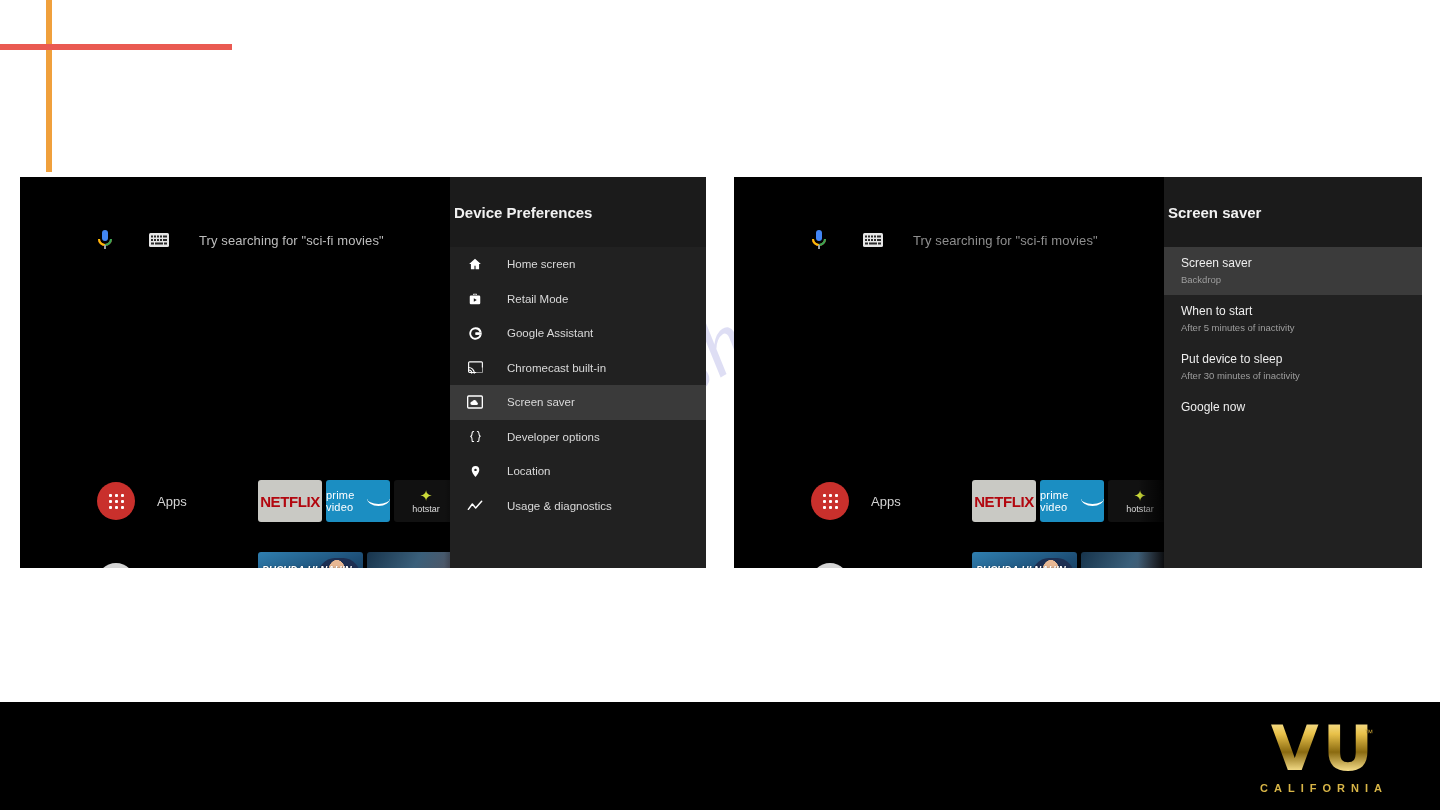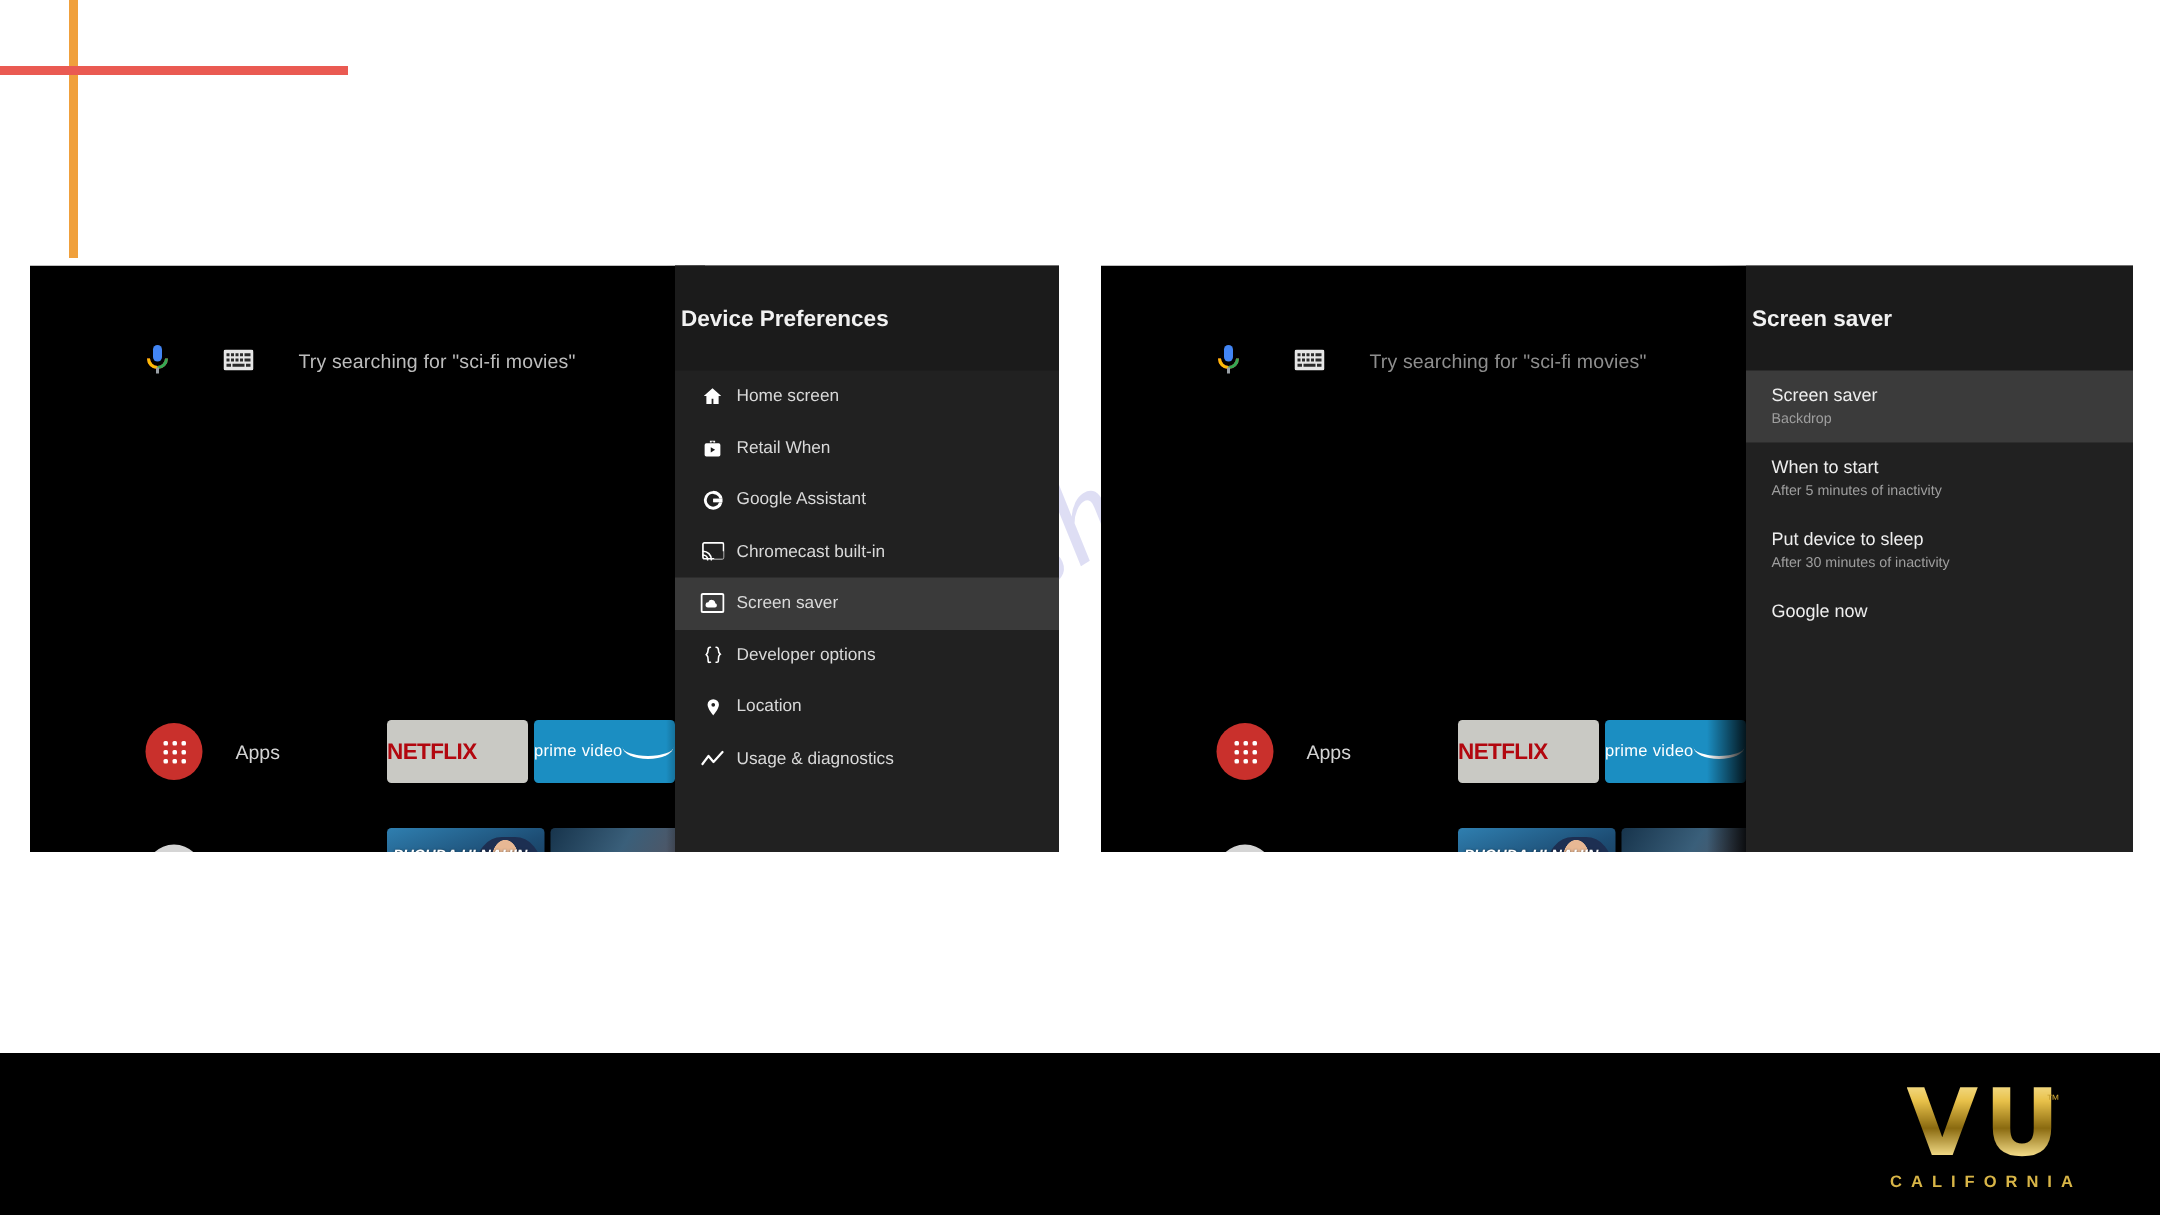--- a/index.html
+++ b/index.html
@@ -76,22 +76,22 @@
   .chlabel { margin-left:22px; font-size:13px; color:#d4d4d4; white-space:nowrap; }
 
   .appsgrid { display:grid; grid-template-columns:repeat(3,3px); grid-template-rows:repeat(3,3px); gap:3px; }
   .appsgrid i { display:block; width:3px; height:3px; background:#fff; border-radius:1px; }
 
   
   .strip { position:absolute; display:flex; gap:4px; }
   .strip-apps { top:303px; left:238px; }
   .strip-rec  { top:375px; left:238px; }
 
-  .tile { height:42px; width:94px; border-radius:3px; overflow:hidden; position:relative;
-          display:flex; align-items:center; justify-content:flex-start; }
+  .tile { height:42px; width:64px; border-radius:3px; overflow:hidden; position:relative;
+          display:flex; align-items:center; justify-content:center; }
   .tile-netflix { background:#c9c9c4; }
   .tile-netflix span { color:#b2070f; font-weight:bold; font-size:15px; letter-spacing:-.4px; }
   .tile-prime { background:#1b8ec2; flex-direction:row; }
   .tile-prime .pv { color:#fff; font-size:11px; letter-spacing:.2px; }
   .tile-prime .sw { width:34px; height:8px; border-bottom:2px solid #ffffff; border-radius:0 0 50% 50%/0 0 100% 100%; margin-top:1px; }
   .tile-hotstar { background:#111; flex-direction:column; }
   .tile-hotstar .star { color:#cddc39; font-size:15px; line-height:1; }
   .tile-hotstar .hs { color:#ddd; font-size:9px; margin-top:1px; }
 
   .big { width:105px; height:58px; border-radius:3px; overflow:hidden; position:relative; }
@@ -114,21 +114,21 @@
   .panel-left  { left:450px; width:256px; }
   .panel-right { left:1164px; width:258px; }
 
   .panel-head { height:70px; background:#1b1b1b; display:flex; align-items:center; }
   .panel-head .title { margin-left:4px; font-size:15px; font-weight:bold; color:#f1f1f1; }
 
   .menu-item { height:34.5px; display:flex; align-items:center; }
   .menu-item.selected { background:#3a3a3a; }
   .menu-item .ico { width:22px; margin-left:14px; display:flex; align-items:center; justify-content:center;
                     color:#fff; flex:0 0 auto; }
-  .menu-item .lbl { margin-left:5px; font-size:11.5px; color:#d9d9d9; white-space:nowrap; }
+  .menu-item .lbl { margin-left:21px; font-size:11.5px; color:#d9d9d9; white-space:nowrap; }
 
   .opt-item { padding:9px 0 9px 17px; }
   .opt-item.selected { background:#3b3b3b; }
   .opt-item .ot { font-size:12px; color:#eeeeee; line-height:15px; }
   .opt-item .os { font-size:9.5px; color:#9e9e9e; line-height:13px; margin-top:2px; }
 
   
   .footer { position:absolute; left:0; top:702px; width:1440px; height:108px; background:#000; }
   .vu-logo { position:absolute; right:28px; top:18px; width:176px; text-align:center; }
   .vu-mark {
@@ -250,21 +250,21 @@
     </div>
 
     <div class="menu-item">
       <span class="ico">
         <svg width="14" height="14" viewBox="0 0 24 24" fill="#fff">
           <path d="M9 3h6v2h-2V4h-2v1H9z"></path>
             <rect x="3" y="6" width="18" height="15" rx="2"></rect>
           <path d="M10 10.5v6l5-3z" fill="#1b1b1b"></path>
         </svg>
       </span>
-      <span class="lbl">Retail When</span>
+      <span class="lbl">Retail Mode</span>
     </div>
 
     <div class="menu-item">
       <span class="ico">
         <svg width="15" height="15" viewBox="0 0 24 24">
           <path fill="#fff" d="M12 2a10 10 0 1 0 9.8 12h-9.8v-3.6h9.9A10 10 0 0 0 12 2zm0 3.2a6.8 6.8 0 1 1-4.2 12.2A6.8 6.8 0 0 1 12 5.2z"></path>
           <rect x="12" y="10.4" width="9.9" height="3.6" fill="#fff"></rect>
         </svg>
       </span>
       <span class="lbl">Google Assistant</span>

